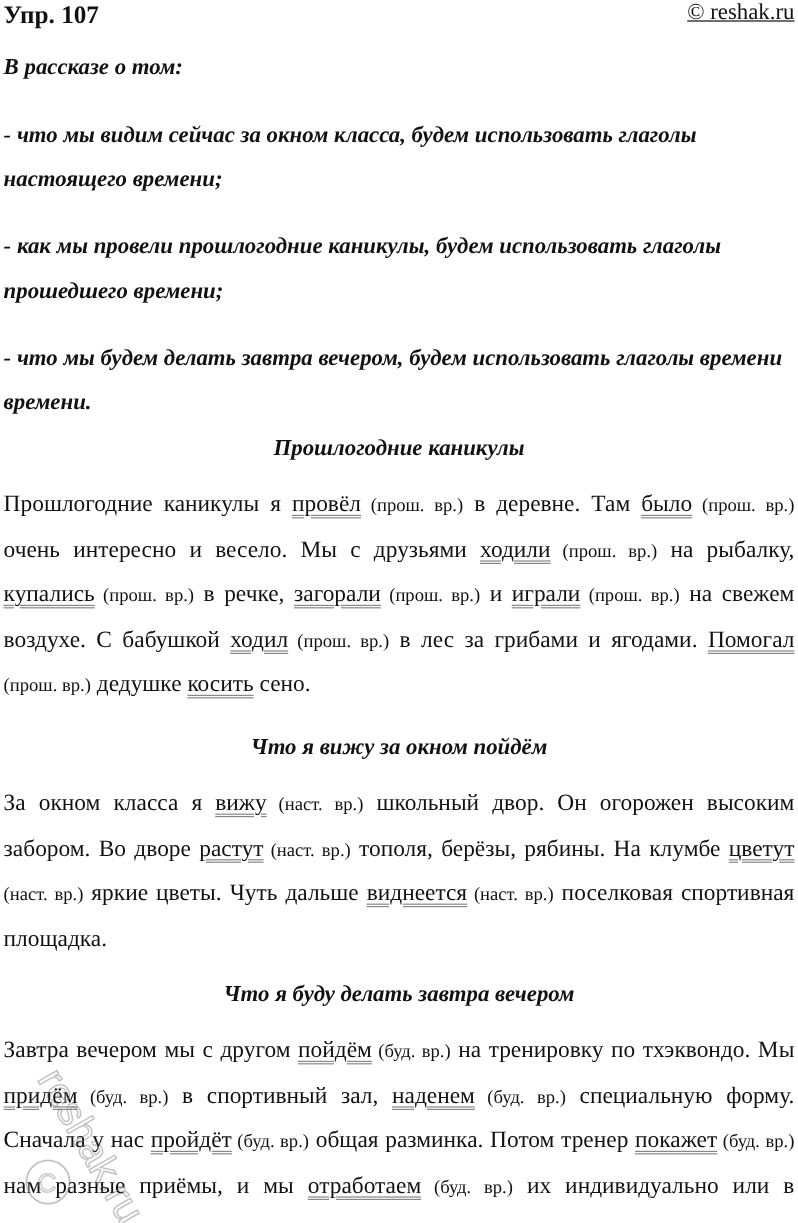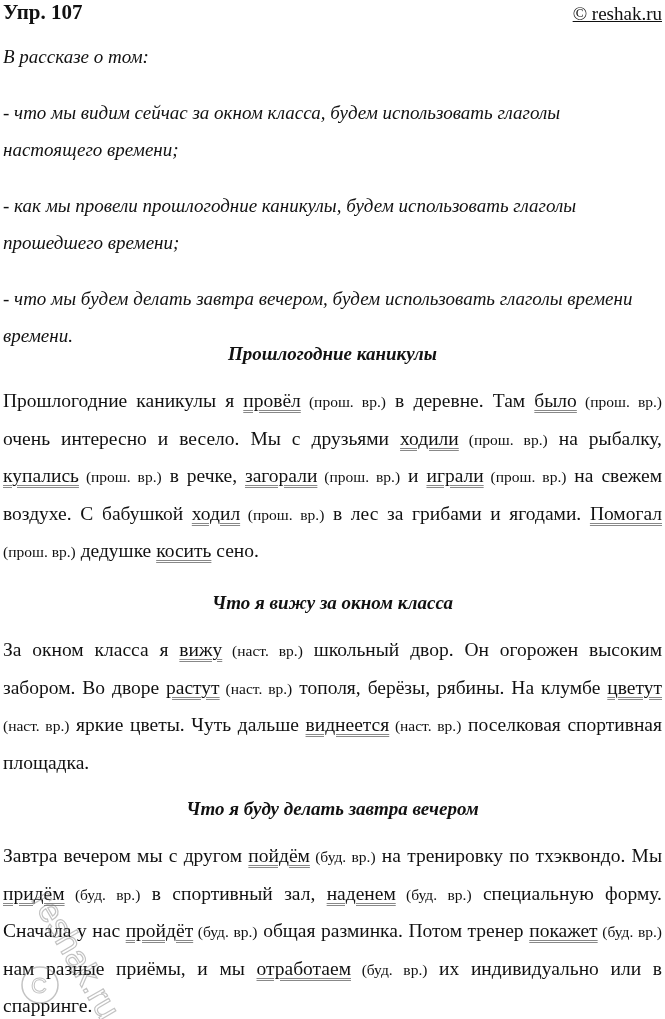--- a/index.html
+++ b/index.html
@@ -3,43 +3,43 @@
 <meta charset="utf-8">
 <style>
   html, body { margin: 0; padding: 0; background: #ffffff; }
   body {
     width: 665px; height: 1019px; overflow: hidden; position: relative;
     font-family: "Liberation Serif", "DejaVu Serif", serif;
     color: #111; font-size: 19.5px;
   }
   .header {
     position: absolute; left: 3px; right: 3px; top: 0px;
-    display: flex; justify-content: space-between; align-items: flex-end;
+    display: flex; justify-content: space-between; align-items: flex-start;
   }
   .ex-title { font-weight: bold; font-size: 21px; }
   .copyright { font-size: 19px; text-decoration: underline; }
   .task {
     position: absolute; left: 3px; right: 3px; top: 38px;
-    font-style: italic; line-height: 37px; font-size: 19px;
+    font-style: italic; line-height: 37px; font-size: 19px; font-weight: bold;
   }
   .task p { margin: 0 0 19px 0; }
   .section-title {
     font-weight: bold; font-style: italic; text-align: center;
     font-size: 19px; margin: 0;
   }
   .text {
     text-align: justify; line-height: 36.5px; margin: 0;
   }
   .verb {
     text-decoration: underline double #888;
     text-underline-offset: 3px;
     text-decoration-thickness: 1px;
   }
   .tag { font-size: 15.5px; }
-  .block { position: absolute; left: 3px; right: 3px; }
+  .block { position: absolute; left: 3px; right: 3px; margin-top: 20px; }
   .watermark {
     position: absolute; left: 0; top: 860px; width: 120px; height: 160px;
     pointer-events: none; color: rgba(120,120,120,0.35);
     font-family: "Liberation Sans", sans-serif;
   }
 </style>
 </head>
 <body>
 
 <div class="header">
@@ -53,21 +53,21 @@
   <p>- как мы провели прошлогодние каникулы, будем использовать глаголы прошедшего времени;</p>
   <p>- что мы будем делать завтра вечером, будем использовать глаголы времени времени.</p>
 </div>
 
 <div class="block" style="top:343px;">
   <h3 class="section-title">Прошлогодние каникулы</h3>
   <p class="text" style="margin-top:18px;">Прошлогодние каникулы я <span class="verb">провёл</span><span class="tag"> (прош. вр.)</span> в деревне. Там <span class="verb">было</span><span class="tag"> (прош. вр.)</span> очень интересно и весело. Мы с друзьями <span class="verb">ходили</span><span class="tag"> (прош. вр.)</span> на рыбалку, <span class="verb">купались</span><span class="tag"> (прош. вр.)</span> в речке, <span class="verb">загорали</span><span class="tag"> (прош. вр.)</span> и <span class="verb">играли</span><span class="tag"> (прош. вр.)</span> на свежем воздухе. С бабушкой <span class="verb">ходил</span><span class="tag"> (прош. вр.)</span> в лес за грибами и ягодами. <span class="verb">Помогал</span><span class="tag"> (прош. вр.)</span> дедушке <span class="verb">косить</span> сено.</p>
 </div>
 
 <div class="block" style="top:592px;">
-  <h3 class="section-title">Что я вижу за окном класса</h3>
+  <h3 class="section-title">Что я вижу за окном пойдём</h3>
   <p class="text" style="margin-top:18px;">За окном класса я <span class="verb">вижу</span><span class="tag"> (наст. вр.)</span> школьный двор. Он огорожен высоким забором. Во дворе <span class="verb">растут</span><span class="tag"> (наст. вр.)</span> тополя, берёзы, рябины. На клумбе <span class="verb">цветут</span><span class="tag"> (наст. вр.)</span> яркие цветы. Чуть дальше <span class="verb">виднеется</span><span class="tag"> (наст. вр.)</span> поселковая спортивная площадка.</p>
 </div>
 
 <div class="block" style="top:798px;">
   <h3 class="section-title">Что я буду делать завтра вечером</h3>
   <p class="text" style="margin-top:18px;">Завтра вечером мы с другом <span class="verb">пойдём</span><span class="tag"> (буд. вр.)</span> на тренировку по тхэквондо. Мы <span class="verb">придём</span><span class="tag"> (буд. вр.)</span> в спортивный зал, <span class="verb">наденем</span><span class="tag"> (буд. вр.)</span> специальную форму. Сначала у нас <span class="verb">пройдёт</span><span class="tag"> (буд. вр.)</span> общая разминка. Потом тренер <span class="verb">покажет</span><span class="tag"> (буд. вр.)</span> нам разные приёмы, и мы <span class="verb">отработаем</span><span class="tag"> (буд. вр.)</span> их индивидуально или в спарринге.</p>
 </div>
 
 <div class="watermark">
   <svg width="120" height="160" viewBox="0 0 120 160">

